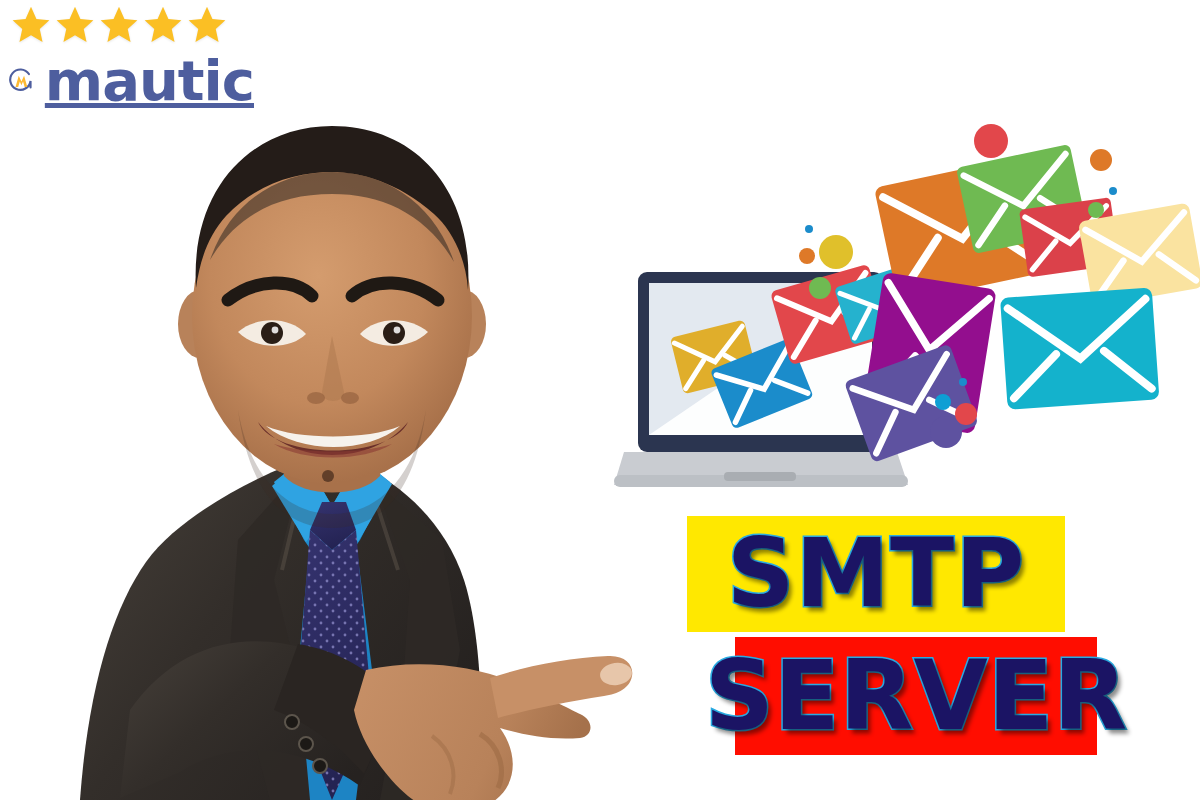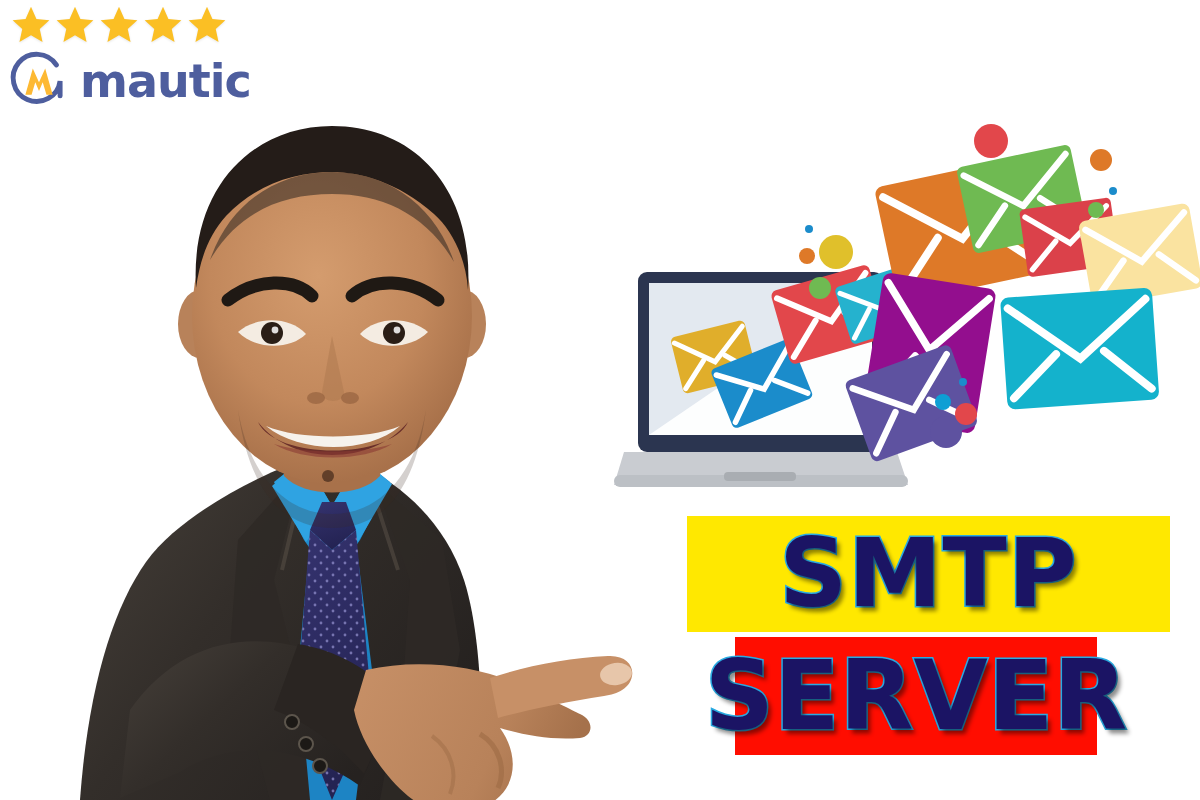--- a/index.html
+++ b/index.html
@@ -17,36 +17,36 @@
   .brand{position:absolute;left:4px;top:4px;width:250px;}
   .stars{display:flex;gap:2px;padding-left:6px;}
   .star{
     width:42px;height:42px;display:block;
     filter:drop-shadow(0 1px 1px rgba(0,0,0,.10));
   }
   .logo-row{display:flex;align-items:center;gap:10px;margin-top:4px;padding-left:4px;}
   .logo-mark{width:62px;height:62px;display:block;}
   .logo-word{
     font-family:"DejaVu Sans", sans-serif;
-    font-size:46px;font-weight:700;letter-spacing:-1px;
-    color:#4E5E9E;line-height:1;
+    font-size:56px;font-weight:700;letter-spacing:-1px;
+    color:#4E5E9E;line-height:1;text-decoration:underline;
   }
 
   
   .person{position:absolute;left:60px;top:110px;width:600px;height:690px;}
   .person svg{display:block;width:100%;height:100%;}
 
   
   .email-art{position:absolute;left:612px;top:120px;width:590px;height:380px;}
   .email-art svg{display:block;width:100%;height:100%;}
 
   
   .banner{position:absolute;display:flex;align-items:center;justify-content:center;}
   .banner-smtp{
-    left:687px;top:516px;width:483px;height:116px;
+    left:687px;top:516px;width:378px;height:116px;
     background:#FFE800;
     align-items:center;
   }
   .banner-server{
     left:735px;top:637px;width:362px;height:118px;
     background:#FF0D00;
   }
   .banner-text{
     font-family:"DejaVu Sans", sans-serif;
     font-weight:700;

